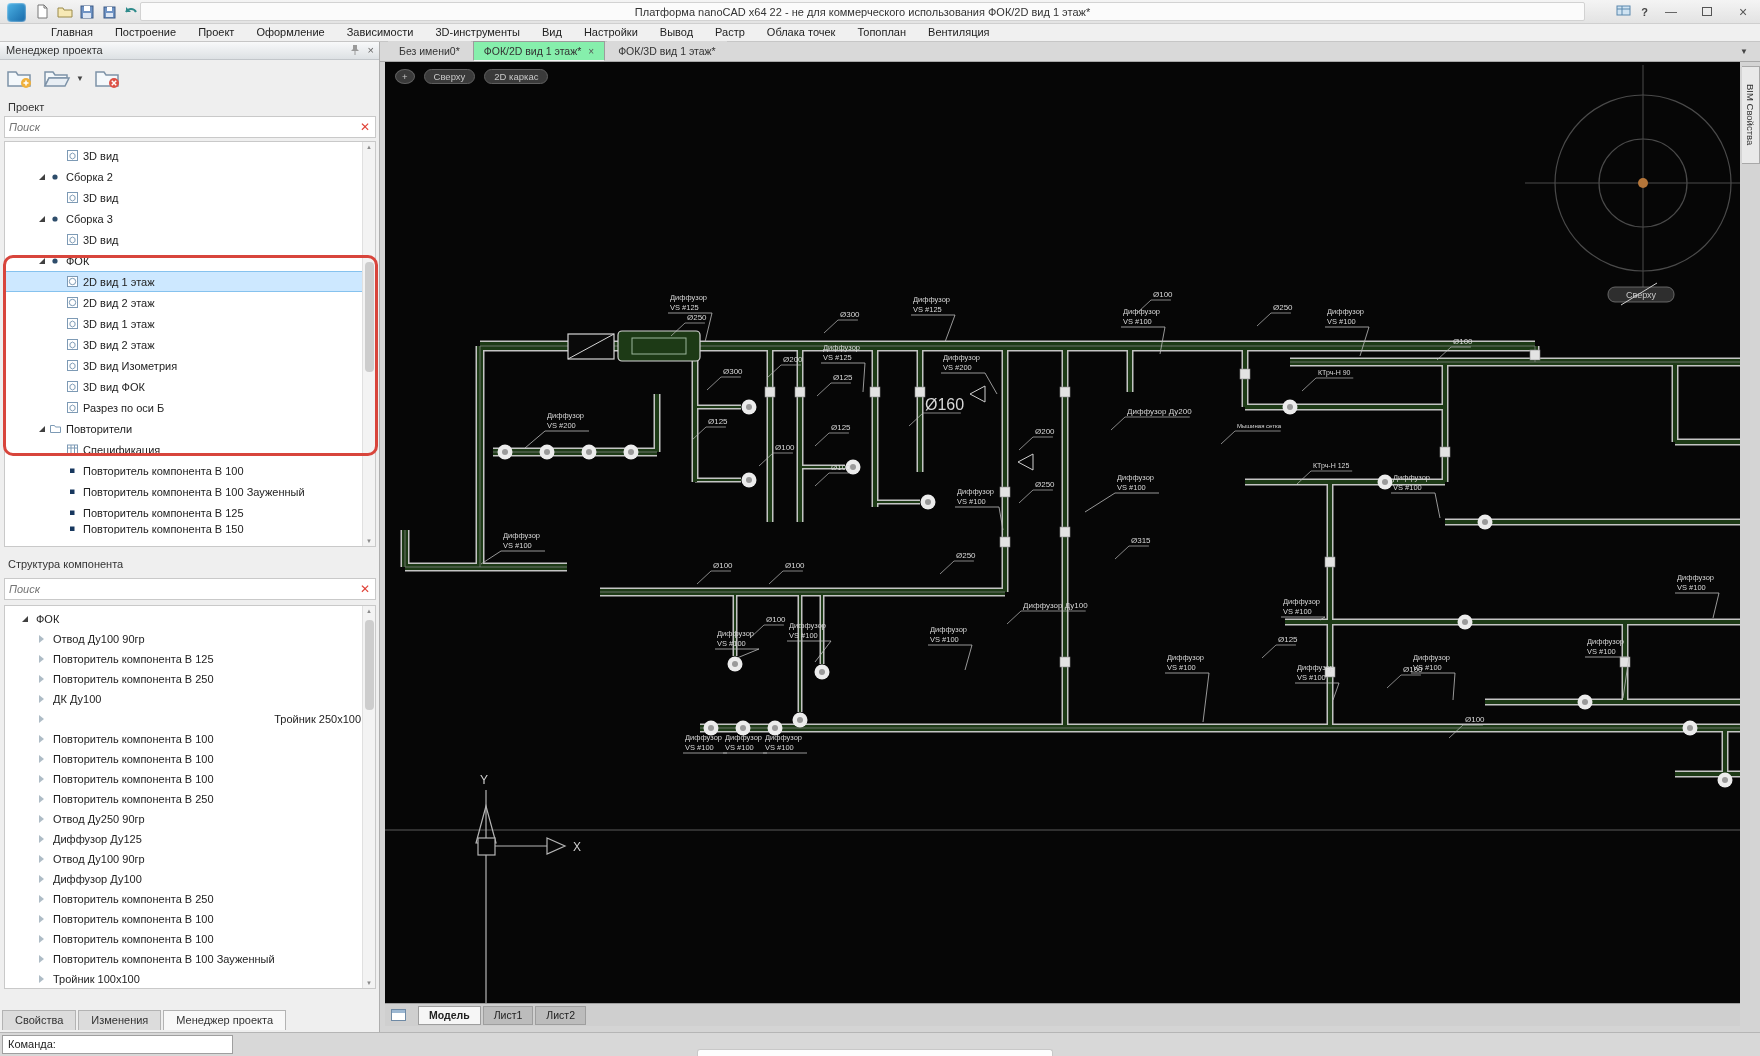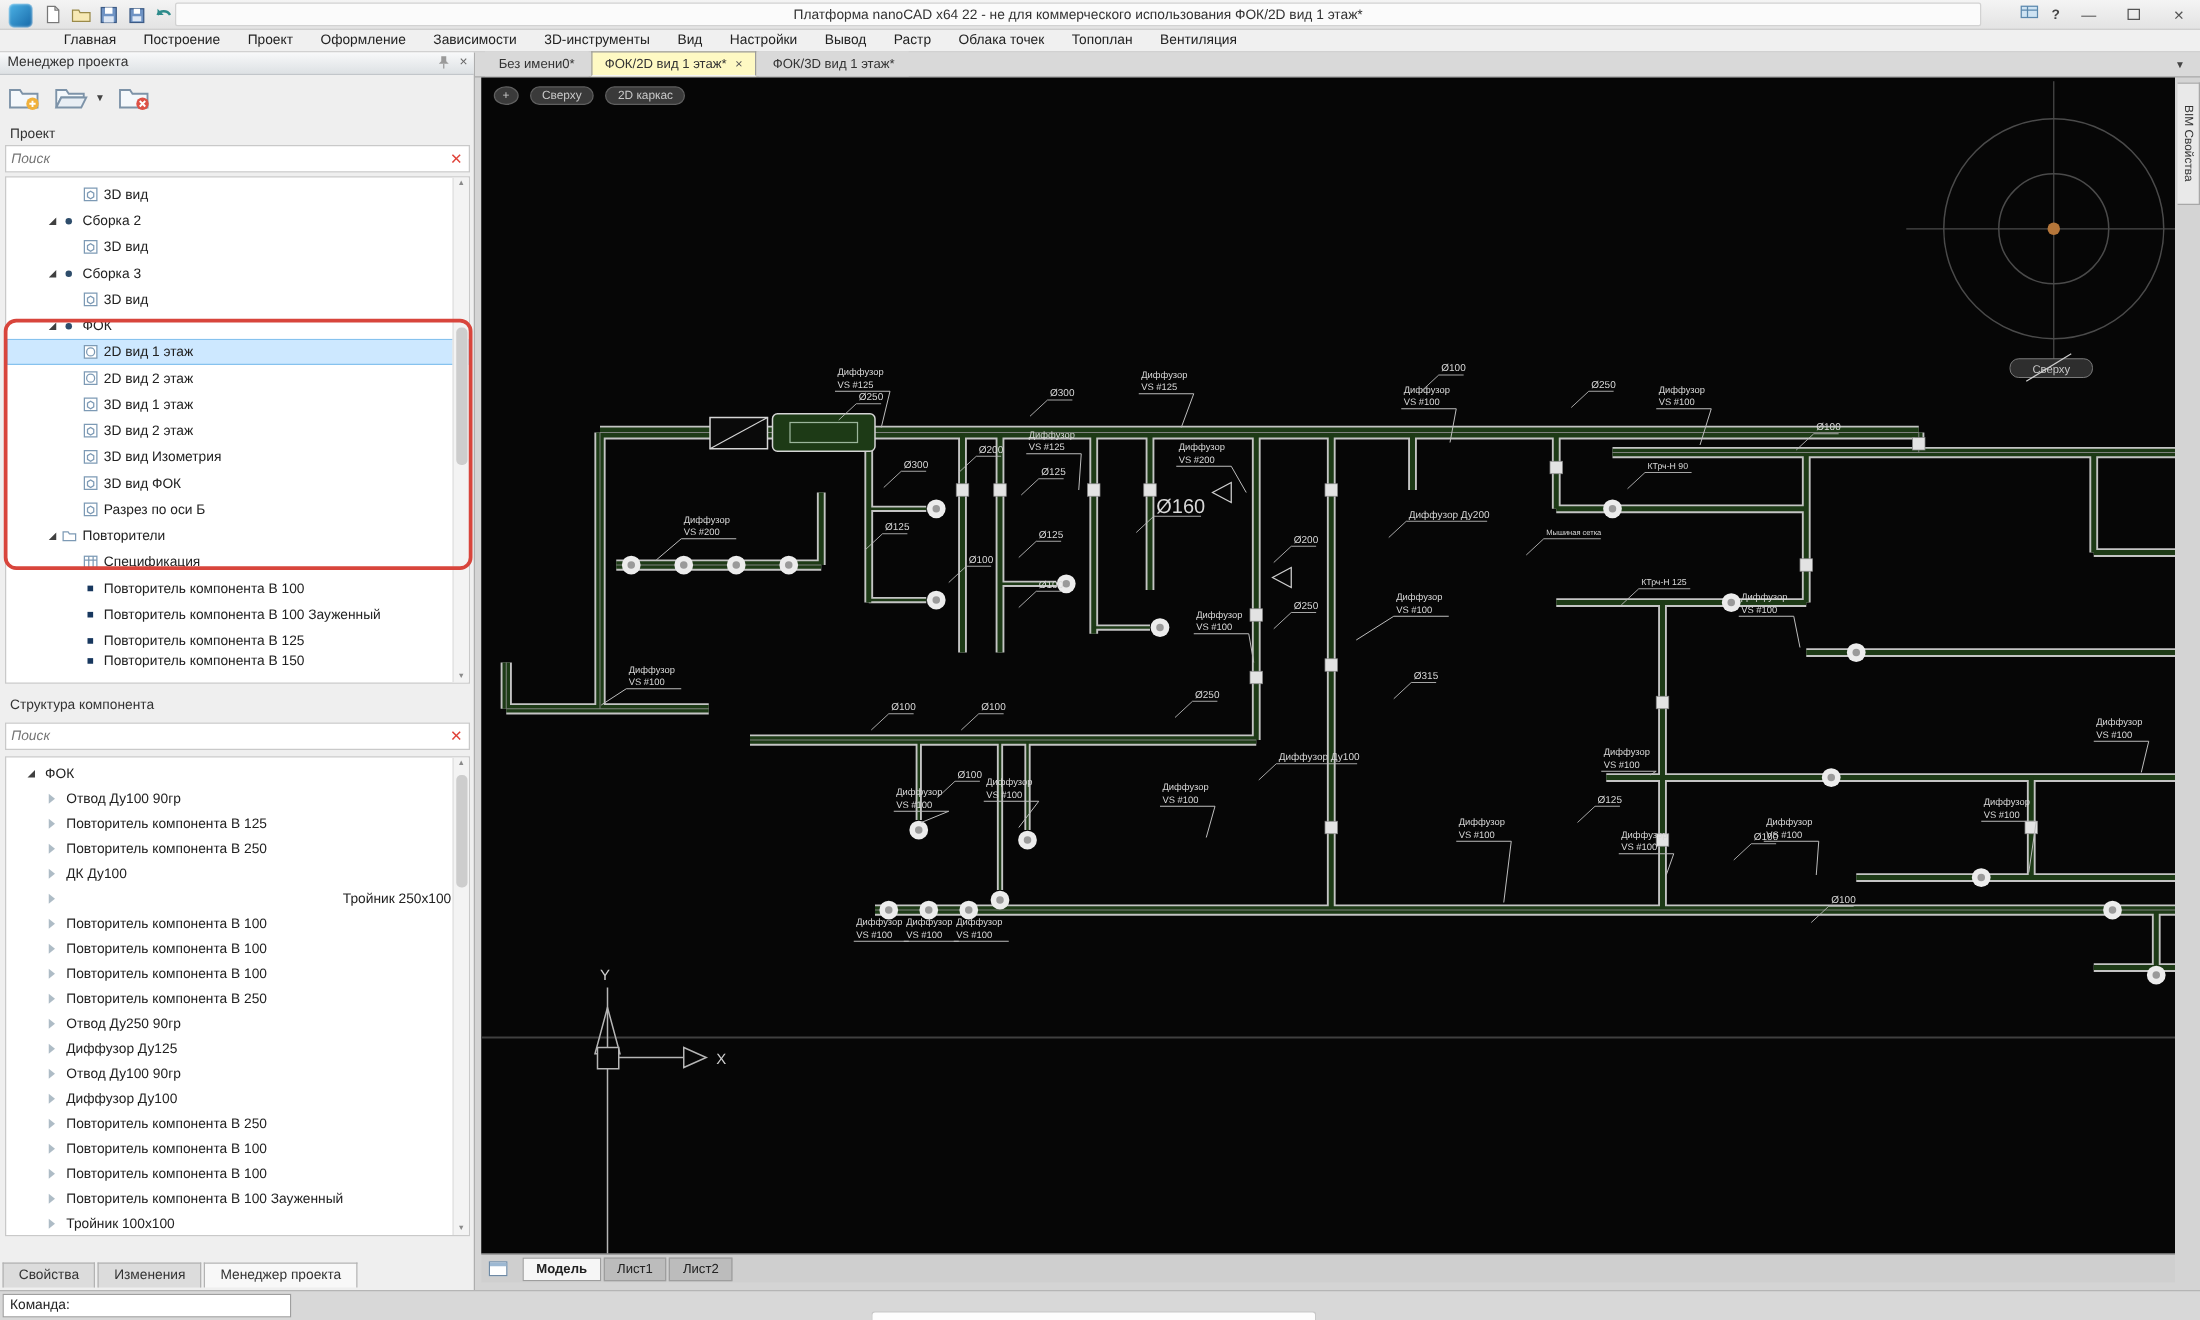--- a/index.html
+++ b/index.html
@@ -72,21 +72,21 @@
   #statusbar { position:absolute; left:0; top:1032px; width:1760px; height:24px; background:#d8d8d8; border-top:1px solid #b5b5b5; }
   #cmdline { position:absolute; left:2px; top:2px; width:231px; height:19px; background:#fff; border:1px solid #9f9f9f;
     font-size:11px; color:#222; padding:2px 5px; }
   #bottom-fragment { position:absolute; left:697px; top:16px; width:356px; height:8px; background:#fdfdfd; border:1px solid #c8c8c8; border-bottom:none; border-radius:3px 3px 0 0; }
 
   
   #doctabs { position:absolute; left:380px; top:42px; width:1380px; height:20px; background:#d9d9d9;
     border-bottom:1px solid #a8a8a8; display:flex; align-items:flex-end; padding-left:8px; }
   .dtab { font-size:10.5px; padding:3px 10px 3px; margin-right:2px; color:#333; background:#d9d9d9;
     border:1px solid transparent; display:flex; align-items:center; gap:7px; white-space:nowrap; }
-  .dtab.active { background:#fef9c3; border:1px solid #9c9c9c; border-bottom:1px solid #f6f6f6; }
+  .dtab.active { background:#86efac; border:1px solid #9c9c9c; border-bottom:1px solid #f6f6f6; }
   .dtab .tx { color:#555; font-size:10px; }
   #doctabs .bar-caret { margin-left:auto; margin-right:12px; font-size:8px; color:#444; align-self:center; }
 
   
   #canvas { position:absolute; left:385px; top:62px; width:1355px; height:941px; background:#060606; overflow:hidden; }
   #draw-svg { position:absolute; left:0; top:0; }
   #view-pills { position:absolute; left:10px; top:7px; display:flex; gap:9px; z-index:5; }
   .pill { background:#3a3a3a; border:1px solid #5f5f5f; border-radius:9px; color:#c9c9c9; font-size:9.5px;
     padding:1px 9px; white-space:nowrap; }
   .pill.plus { padding:1px 6px; border-radius:50%; }

